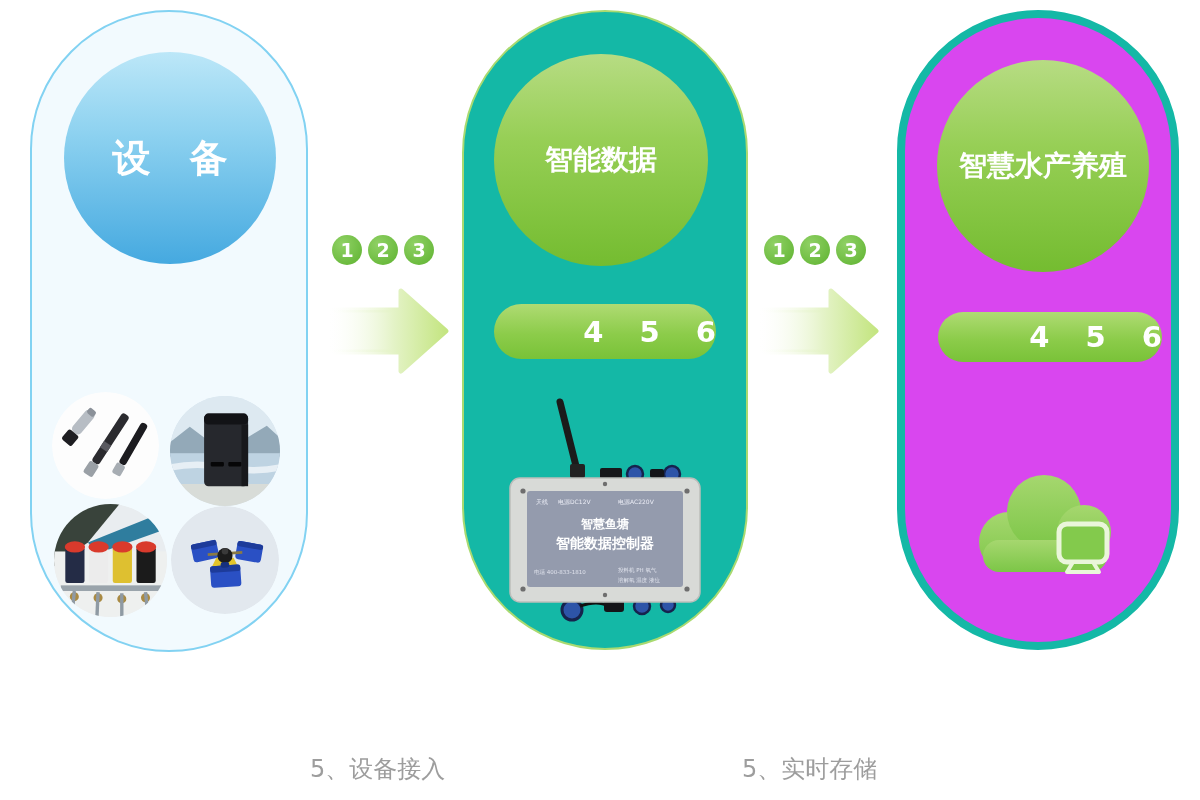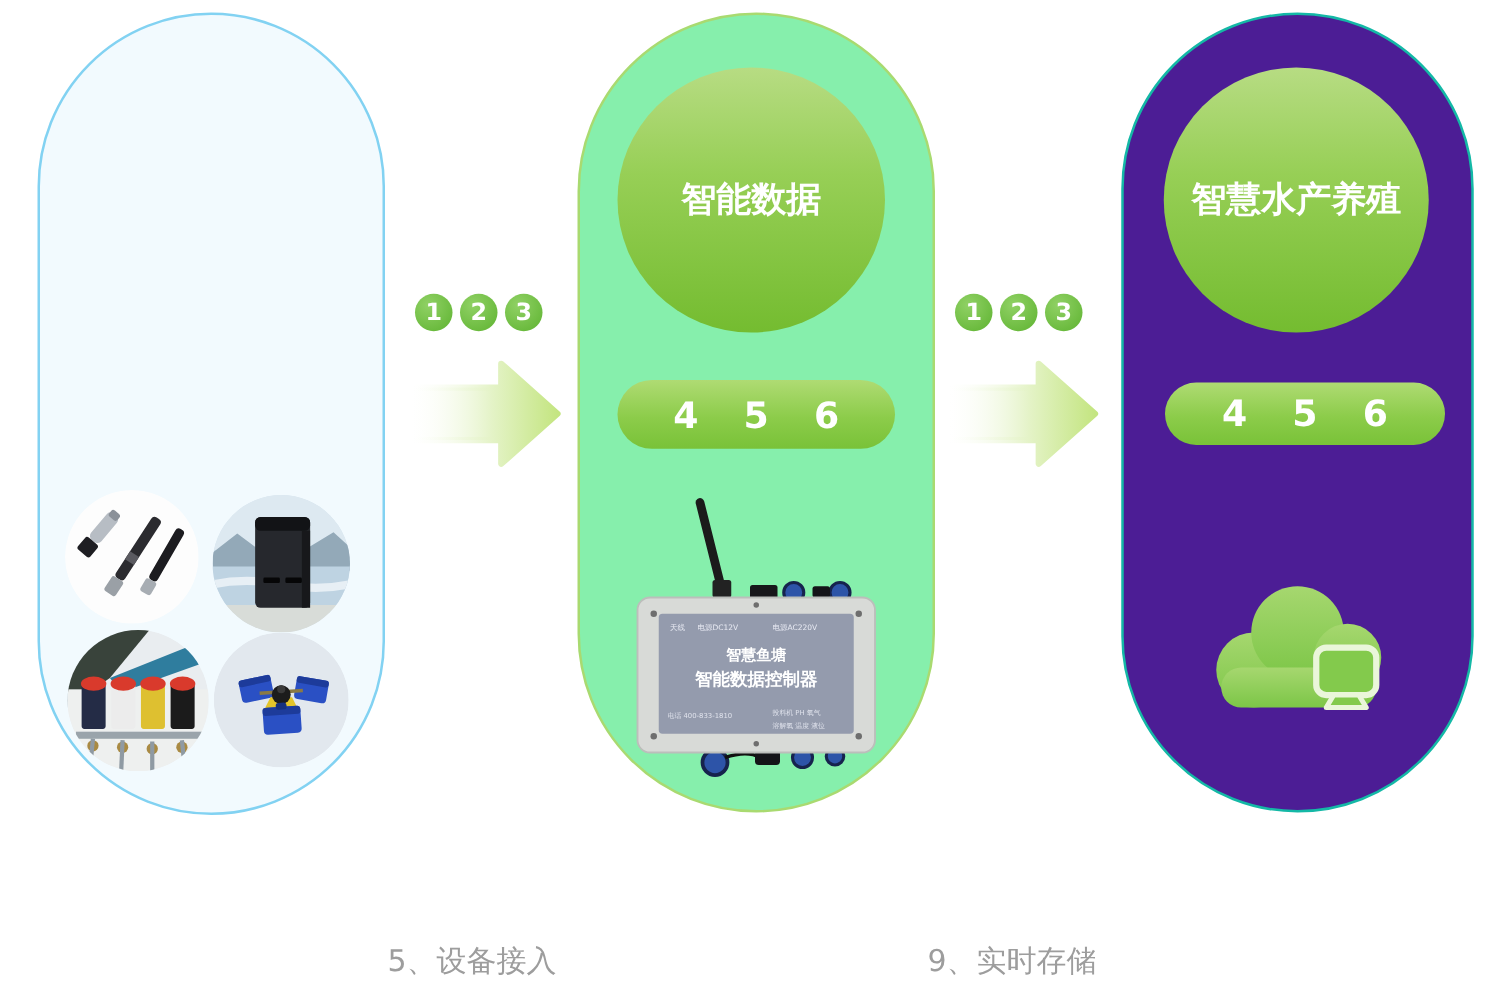--- a/index.html
+++ b/index.html
@@ -2,34 +2,34 @@
 <html><head>
 <meta charset="utf-8">
 <style>
   html,body{margin:0;padding:0;background:#ffffff;}
   body{font-family:"DejaVu Sans","Liberation Sans",sans-serif;}
   #canvas{position:relative;width:1200px;height:800px;background:#ffffff;overflow:hidden;}
 
   
   .pill{position:absolute;border-radius:145px;box-sizing:border-box;}
   .pill-blue{left:30px;top:10px;width:278px;height:642px;background:#f2fafe;border:2px solid #82d2f2;}
-  .pill-green-mid{left:462px;top:10px;width:286px;height:640px;background:#86efac;border:2px solid #a9da70;}
-  .pill-green-right{left:897px;top:10px;width:282px;height:640px;background:#4c1d95;border:2px solid #14b8a6;}
+  .pill-green-mid{left:462px;top:10px;width:286px;height:640px;background:#14b8a6;border:2px solid #a9da70;}
+  .pill-green-right{left:897px;top:10px;width:282px;height:640px;background:#d946ef;border:8px solid #14b8a6;}
 
   .big-circle{position:absolute;border-radius:50%;display:flex;align-items:center;justify-content:center;
     text-align:center;color:#fff;font-weight:bold;}
   .circle-blue{left:32px;top:40px;width:212px;height:212px;
     background:linear-gradient(180deg,#bce7f8 0%,#8ed2f0 38%,#45a9e0 100%);
     font-size:38px;word-spacing:26px;}
   .circle-green{background:linear-gradient(180deg,#b7dc83 0%,#97cf56 40%,#74bc30 100%);}
   .circle-mid{left:30px;top:42px;width:214px;height:212px;}
   .circle-right{left:32px;top:42px;width:212px;height:212px;}
   .circle-title{line-height:40px;font-size:28px;font-weight:bold;color:#fff;}
 
-  .num-pill{position:absolute;display:flex;align-items:center;justify-content:center;
+  .num-pill{position:absolute;display:flex;align-items:center;justify-content:flex-end;
     border-radius:28px;color:#fff;font-size:29px;font-weight:bold;word-spacing:26px;
     background:linear-gradient(180deg,#afdb73 0%,#8ccc4a 55%,#79c238 100%);}
   .num-pill-mid{left:30px;top:292px;width:222px;height:55px;}
   .num-pill-right{left:33px;top:294px;width:224px;height:50px;}
 
   
   .badge-row{position:absolute;display:flex;gap:6px;}
   .badge-row-1{left:332px;top:235px;}
   .badge-row-2{left:764px;top:235px;}
   .badge{width:30px;height:30px;border-radius:50%;display:grid;place-items:center;
@@ -55,20 +55,23 @@
   .notes{position:absolute;color:#9d9d9d;font-size:24px;line-height:38px;white-space:pre;}
   .notes-left{left:310px;top:674px;}
   .notes-right{left:742px;top:674px;}
 </style>
 </head>
 <body>
 
 <div id="canvas">
 
   <div class="pill pill-blue">
+    <div class="big-circle circle-blue">
+      <span>设 备</span>
+    </div>
 
     <div class="photo photo-a">
       <svg viewBox="0 0 100 100">
         <circle cx="50" cy="50" r="50" fill="#fdfdfd"></circle>
         <g transform="translate(26,32) rotate(40)">
           <rect x="-5" y="-18" width="10" height="26" rx="4" fill="#b7bdc4"></rect>
           <rect x="-4" y="-20" width="8" height="6" rx="2" fill="#8b9199"></rect>
           <rect x="-6" y="8" width="12" height="12" rx="2" fill="#1e1e22"></rect>
         </g>
         <g transform="translate(52,48) rotate(33)">
@@ -265,18 +268,18 @@
       </g>
     </svg>
   </div>
 
   <div class="notes notes-left">
     <div>5、设备接入</div>
     
     
   </div>
   <div class="notes notes-right">
-    <div>9、实时存储</div>
+    <div>5、实时存储</div>
     
     
   </div>
 
 </div>
 
 </body></html>

